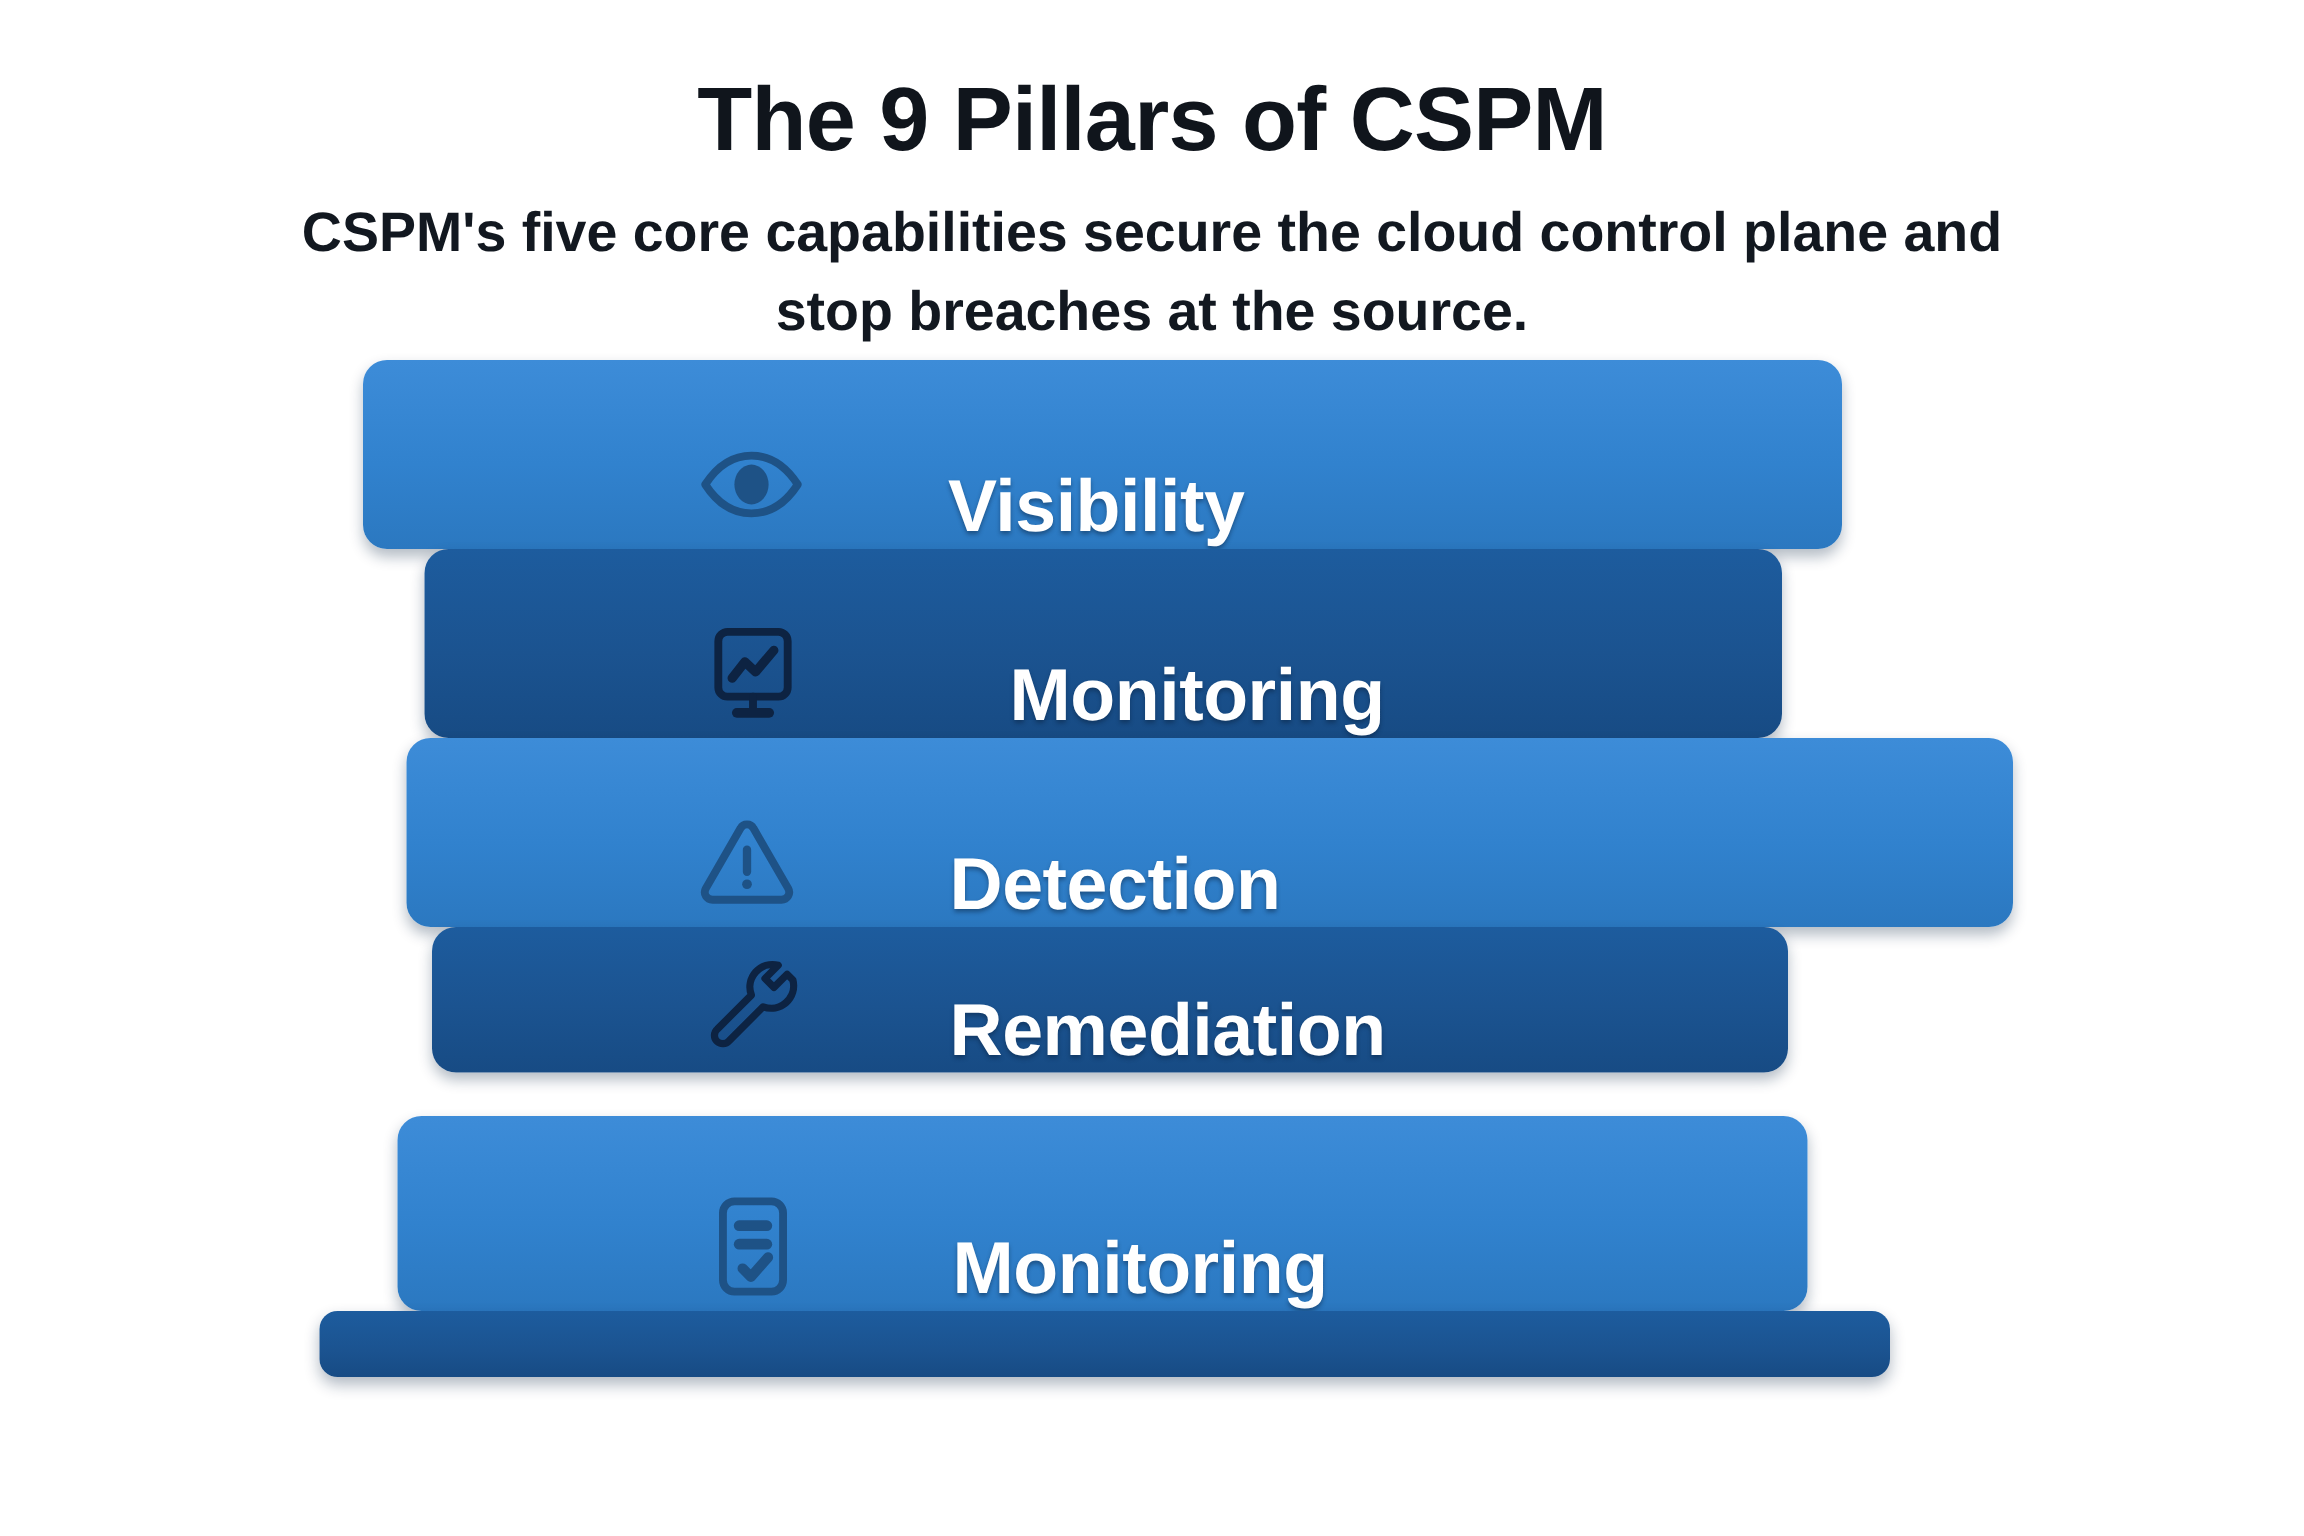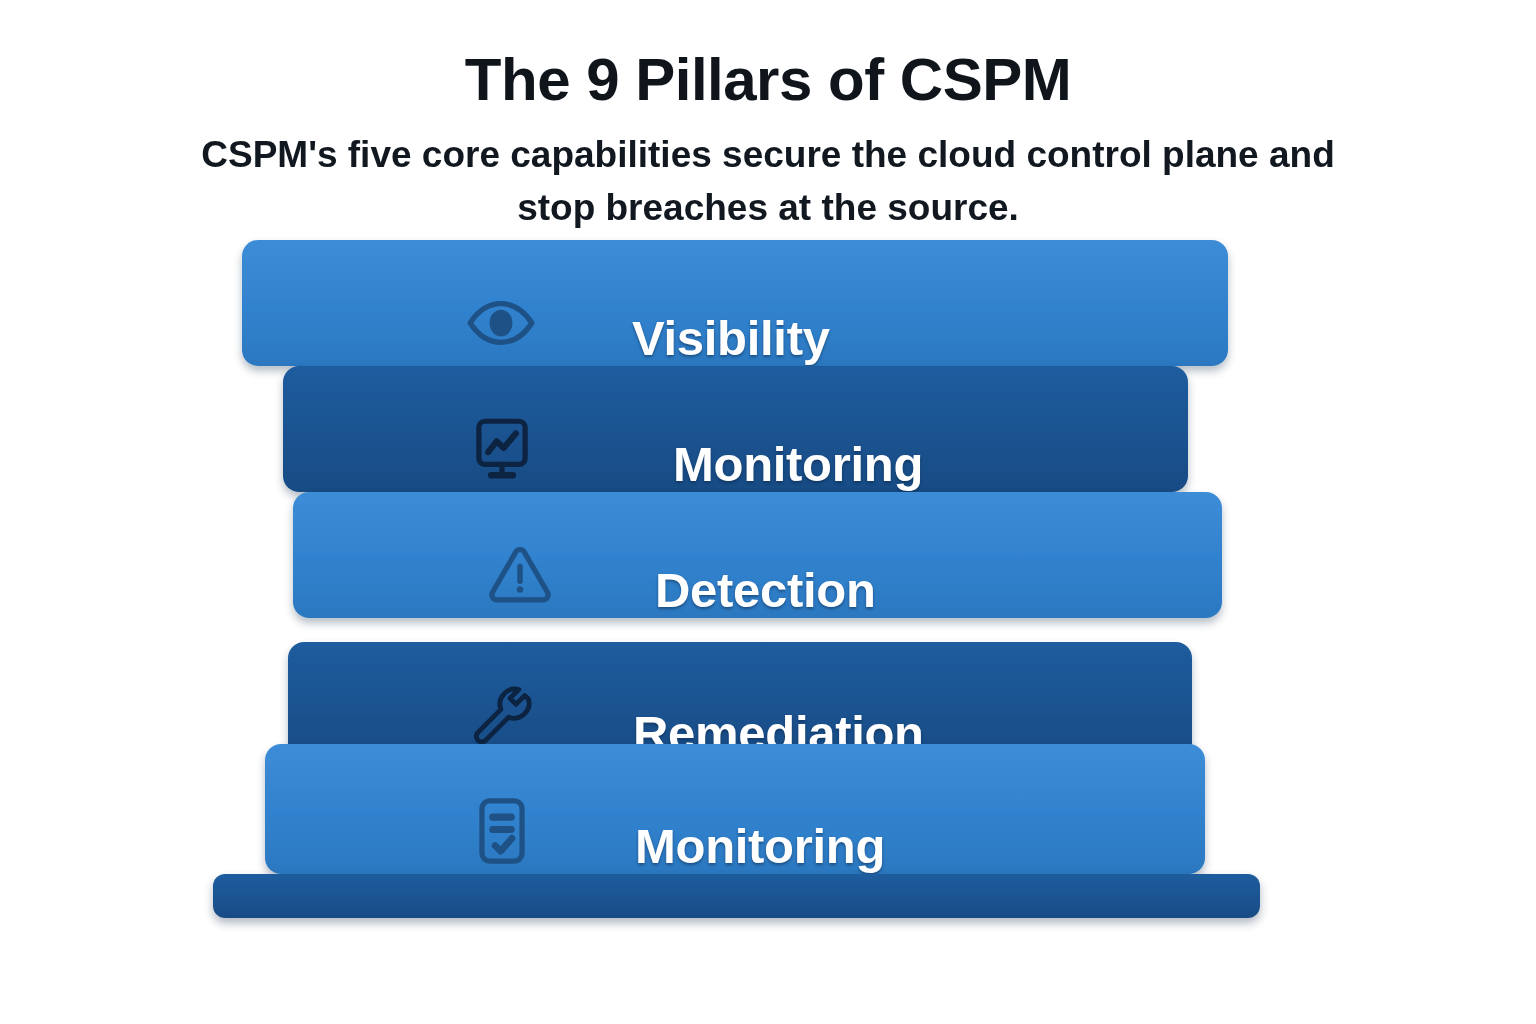--- a/index.html
+++ b/index.html
@@ -92,22 +92,22 @@
     color: #ffffff;
     letter-spacing: -0.3px;
     margin-left: 96px;
     text-shadow: 0 2px 3px rgba(8, 30, 58, 0.45);
     white-space: nowrap;
   }
 
   
   #pillar-0 { left: 242px;  top: 0px;   width: 986px;  height: 126px; }
   #pillar-1 { left: 283px;  top: 126px; width: 905px;  height: 126px; gap: 40px; }
-  #pillar-2 { left: 293px;  top: 252px; width: 929px;  height: 126px; }
-  #pillar-3 { left: 288px;  top: 378px; width: 904px;  height: 119px; margin-top: 24px; }
+  #pillar-2 { left: 271px;  top: 252px; width: 1071px;  height: 126px; }
+  #pillar-3 { left: 288px;  top: 378px; width: 904px;  height: 97px; }
   #pillar-4 { left: 265px;  top: 504px; width: 940px;  height: 130px; }
 
   
   #pillar-0 .pillar-icon { margin-left: 216px; }
   #pillar-1 .pillar-icon { margin-left: 176px; }
   #pillar-2 .pillar-icon { margin-left: 184px; }
   #pillar-3 .pillar-icon { margin-left: 171px; }
   #pillar-4 .pillar-icon { margin-left: 194px; }
 
   #pillar-0 .pillar-label { margin-left: 88px; }

